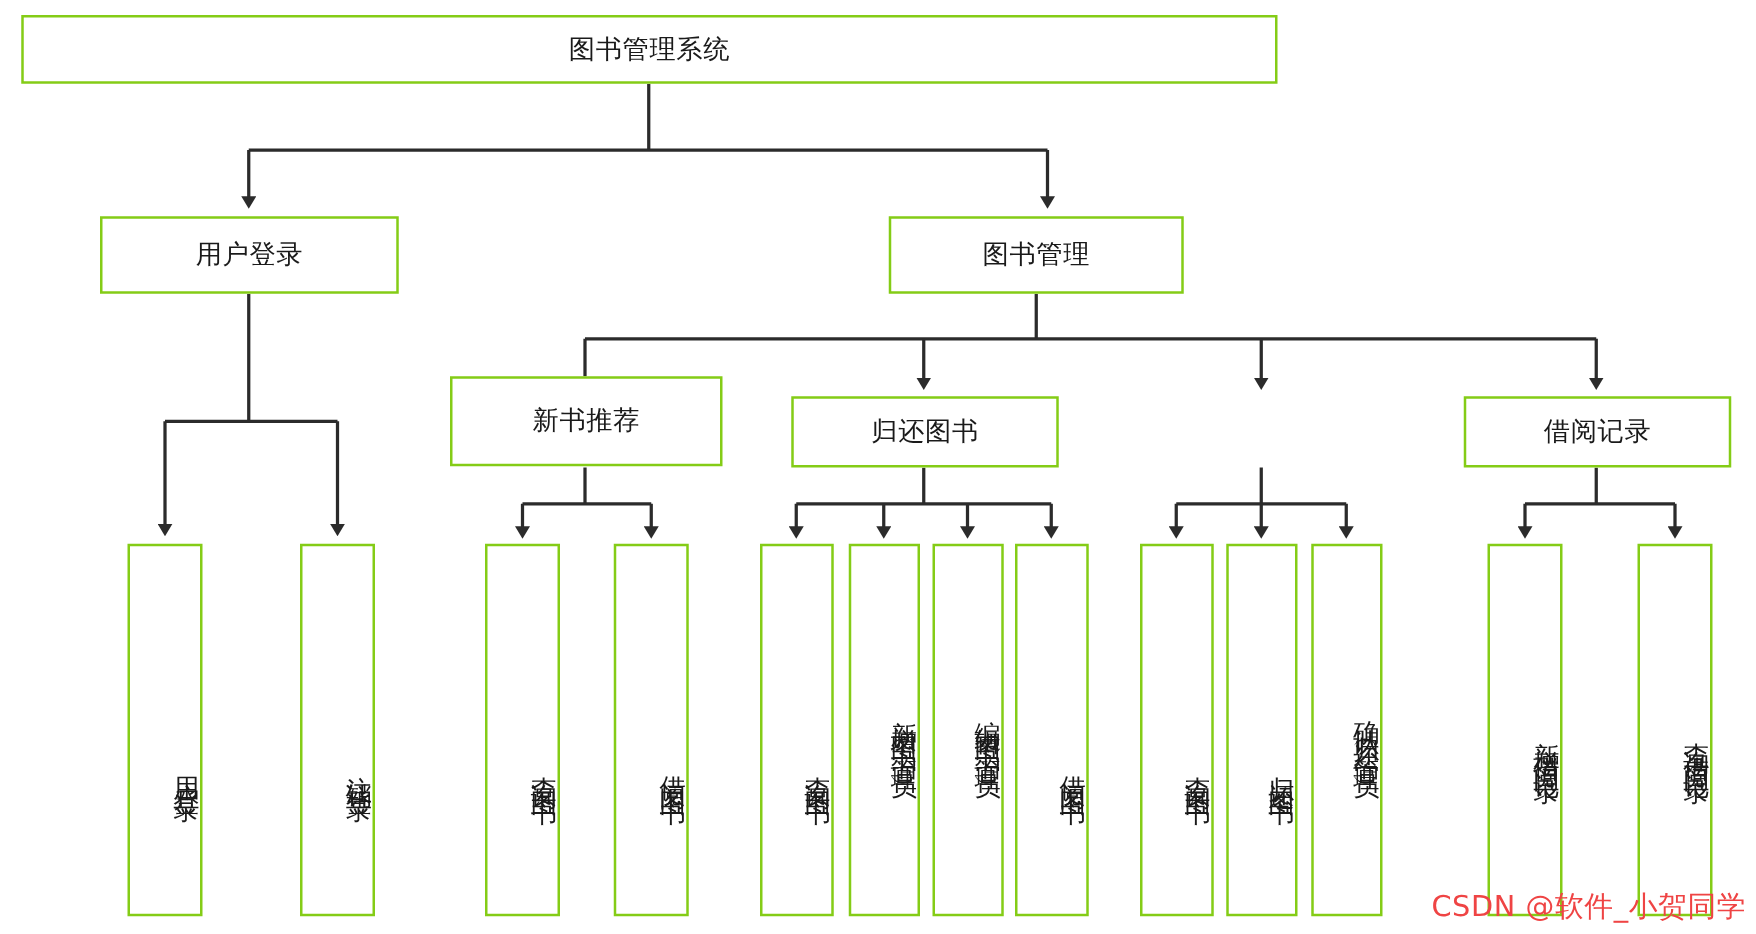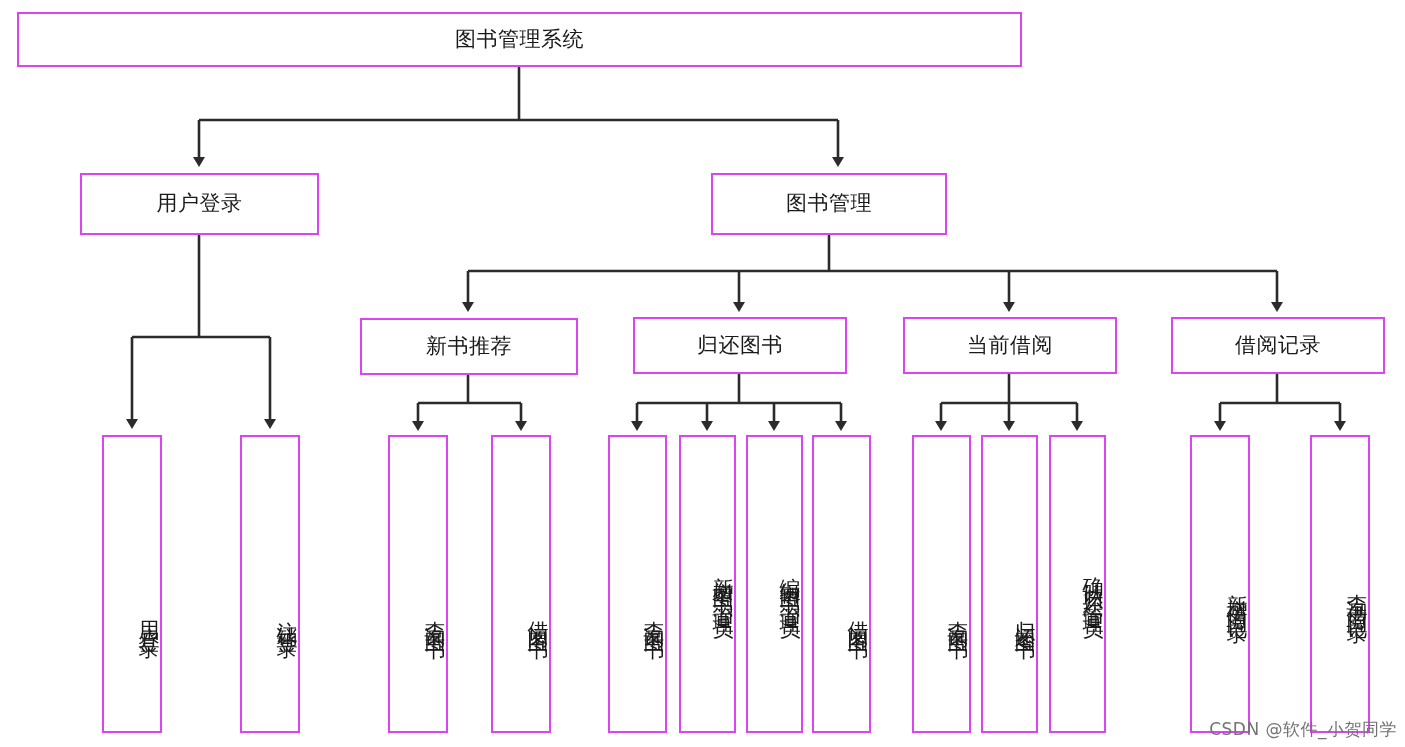--- a/index.html
+++ b/index.html
@@ -20,21 +20,21 @@
   #edges {
     position: absolute;
     left: 0;
     top: 0;
     width: 1405px;
     height: 747px;
   }
   .node {
     position: absolute;
     box-sizing: border-box;
-    border: 2px solid #d946ef;
+    border: 2px solid #84cc16;
     background: #ffffff;
     display: flex;
     align-items: center;
     justify-content: center;
     color: #1a1a1a;
   }
   .node.horiz {
     font-size: 21px;
     letter-spacing: 0.5px;
     line-height: 1.2;
@@ -55,22 +55,22 @@
   .node.vert .txt {
     writing-mode: vertical-rl;
     text-orientation: upright;
     display: block;
     white-space: nowrap;
   }
   #watermark {
     position: absolute;
     right: 8px;
     bottom: 6px;
-    font-size: 17px;
-    color: #737373;
+    font-size: 23px;
+    color: #ef4444;
     letter-spacing: 0.5px;
     white-space: nowrap;
     pointer-events: none;
   }
 </style>
 </head>
 <body>
 
 <div id="canvas">
 
@@ -128,28 +128,25 @@
     <span>图书管理系统</span>
   </div>
 
   <div class="node horiz" style="left:80px; top:173px; width:239px; height:62px;">
     <span>用户登录</span>
   </div>
   <div class="node horiz" style="left:711px; top:173px; width:236px; height:62px;">
     <span>图书管理</span>
   </div>
 
-  <div class="node horiz" style="left:360px; top:318px; width:218px; height:57px;">
+  <div class="node horiz" style="left:360px; top:301px; width:218px; height:72px;">
     <span>新书推荐</span>
   </div>
   <div class="node horiz" style="left:633px; top:317px; width:214px; height:57px;">
     <span>归还图书</span>
-  </div>
-  <div class="node horiz" style="left:903px; top:317px; width:214px; height:57px;">
-    <span>当前借阅</span>
   </div>
   <div class="node horiz" style="left:1171px; top:317px; width:214px; height:57px;font-family:Liberation Serif, serif;">
     <span>借阅记录</span>
   </div>
 
   <div class="node vert" style="left:102px; top:435px; width:60px; height:298px; padding-top:64px;">
     <span class="txt">用户登录</span>
   </div>
   <div class="node vert" style="left:240px; top:435px; width:60px; height:298px; padding-top:64px;">
     <span class="txt">注销登录</span>

